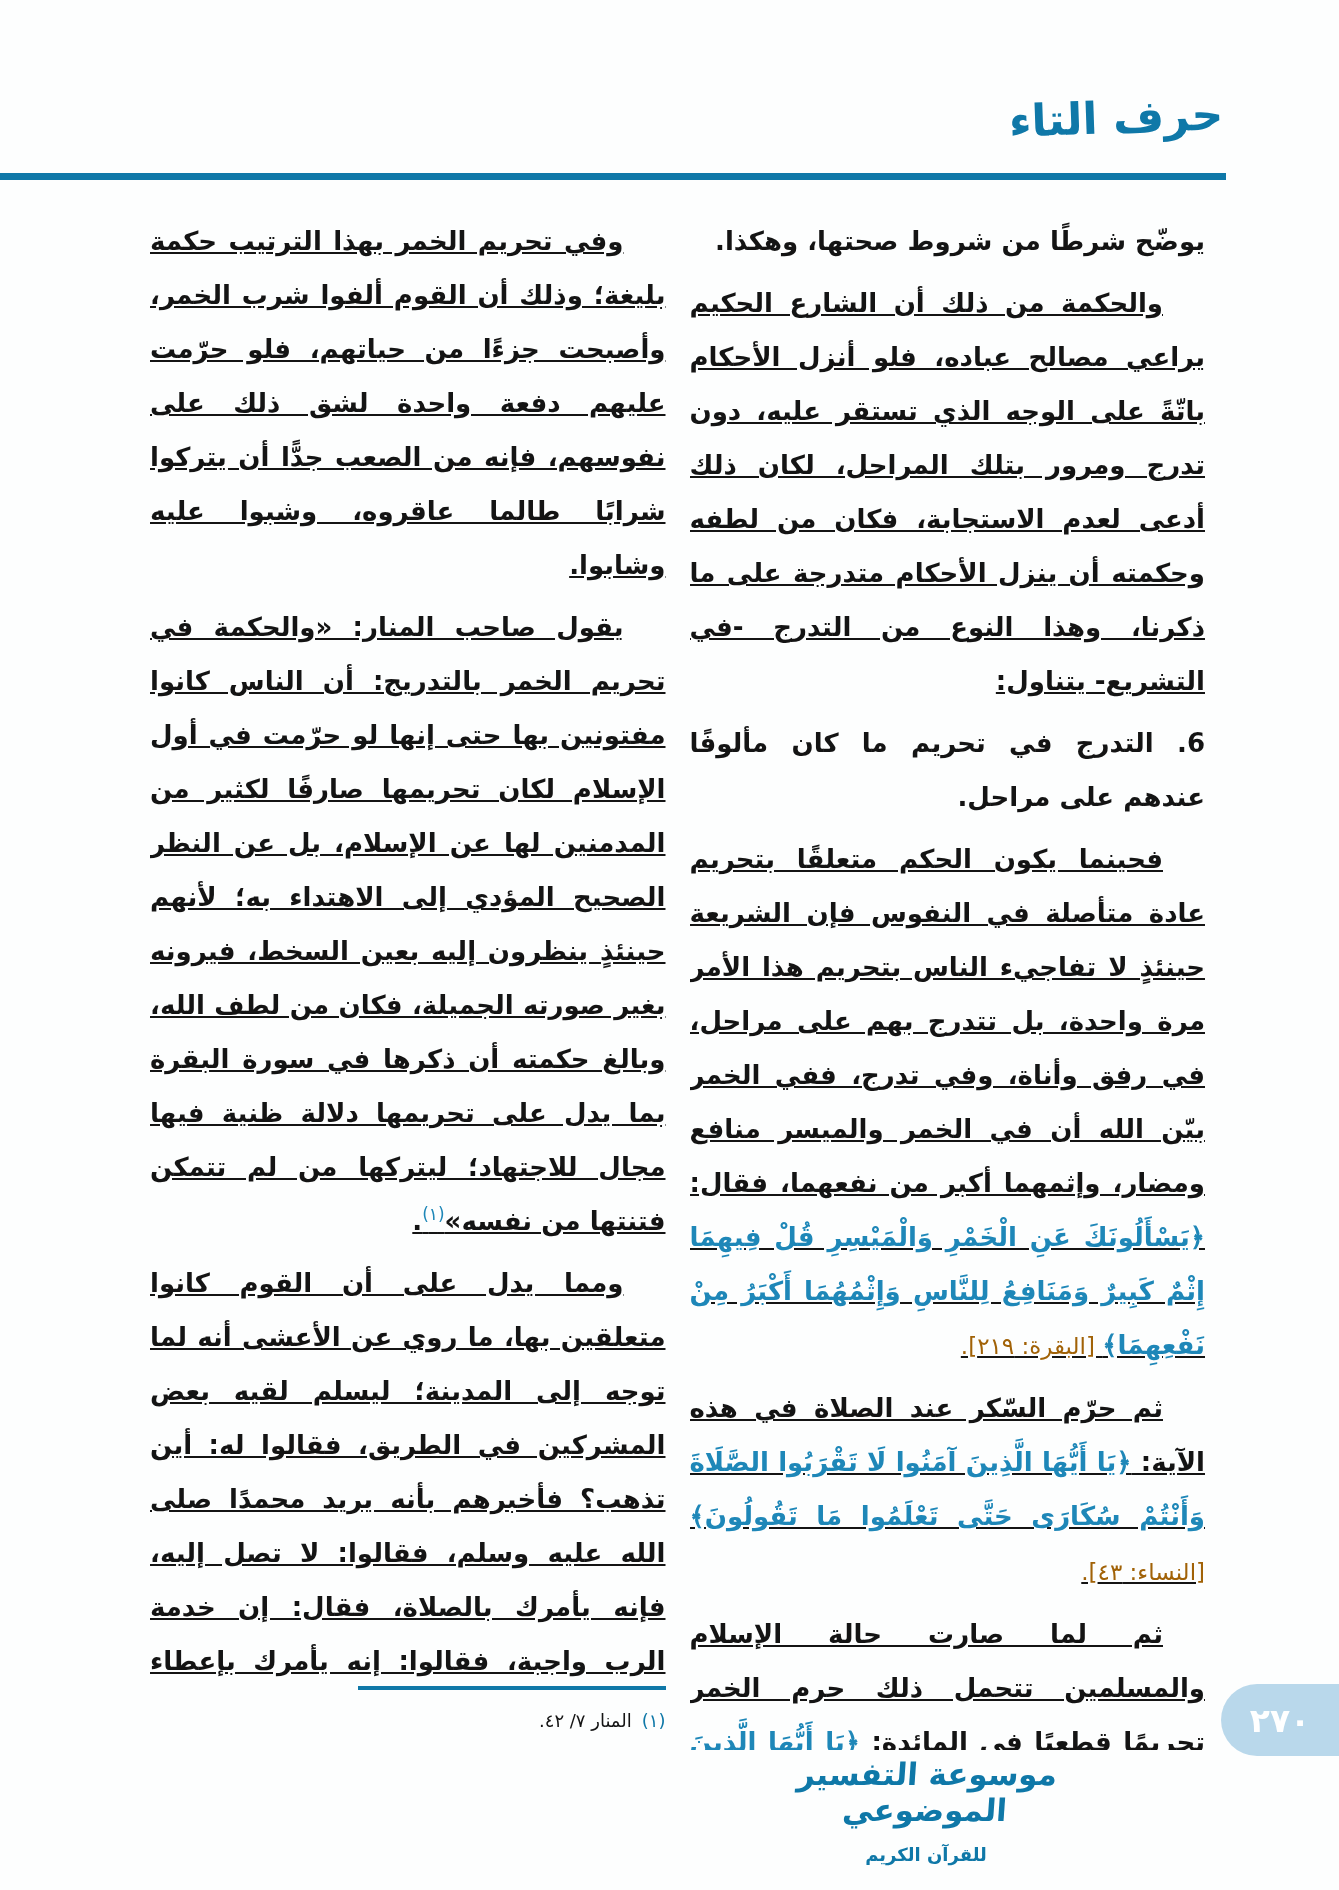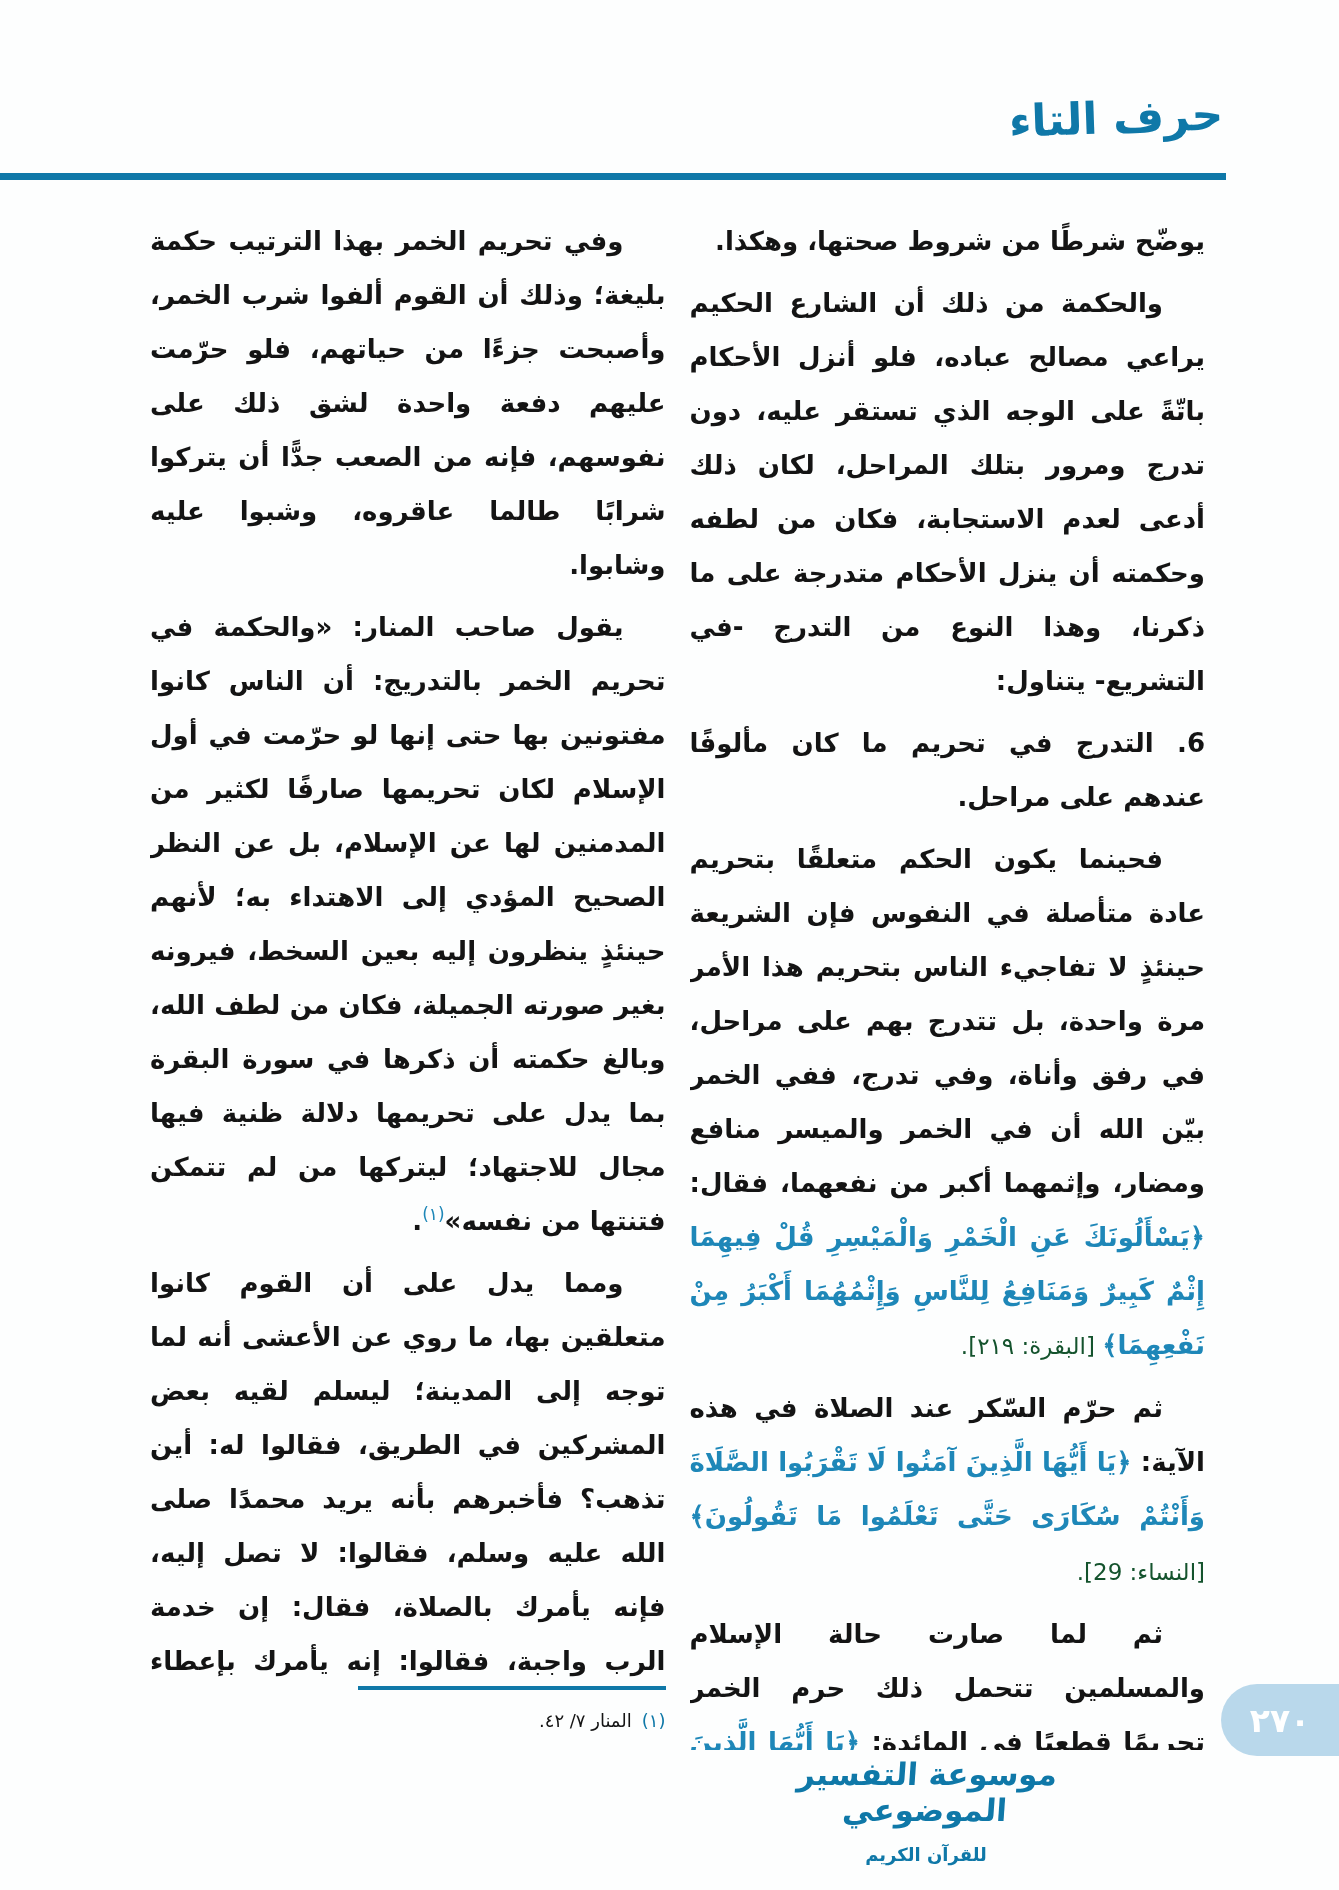--- a/index.html
+++ b/index.html
@@ -59,24 +59,24 @@
     text-align:justify;
   }
   .col-right{height:1536px;overflow:hidden;}
   .col-left{
     height:1526px;
     display:flex;
     flex-direction:column;
   }
   .col-body{overflow:hidden;min-height:0;}
   .col p{margin:0 0 8px 0;}
-  .col p.indent{text-indent:42px;}
+  .col p.indent{text-indent:42px;text-decoration:underline;}
   .col p.heading{font-weight:bold;}
   .quran{color:var(--quran);}
-  .ref{font-weight:normal;font-size:23px;color:#14532d;}
+  .ref{font-weight:normal;font-size:23px;color:#a16207;}
   .fn-sup{
     color:var(--quran);
     font-size:17px;
     vertical-align:super;
     line-height:0;
     font-weight:normal;
   }
   
   .fn-block{margin-top:auto;}
   .fn-rule{
@@ -138,21 +138,21 @@
   <div class="header-rule"></div>
 
   <div class="columns">
 
     <div class="col col-right">
       <div class="col-body">
           <p class="para"><span>يوضّح شرطًا من شروط صحتها، وهكذا.</span></p>
           <p class="para indent"><span>والحكمة من ذلك أن الشارع الحكيم يراعي مصالح عباده، فلو أنزل الأحكام باتّةً على الوجه الذي تستقر عليه، دون تدرج ومرور بتلك المراحل، لكان ذلك أدعى لعدم الاستجابة، فكان من لطفه وحكمته أن ينزل الأحكام متدرجة على ما ذكرنا، وهذا النوع من التدرج -في التشريع- يتناول:</span></p>
           <p class="heading"><span>6. التدرج في تحريم ما كان مألوفًا عندهم على مراحل.</span></p>
           <p class="para indent"><span>فحينما يكون الحكم متعلقًا بتحريم عادة متأصلة في النفوس فإن الشريعة حينئذٍ لا تفاجيء الناس بتحريم هذا الأمر مرة واحدة، بل تتدرج بهم على مراحل، في رفق وأناة، وفي تدرج، ففي الخمر بيّن الله أن في الخمر والميسر منافع ومضار، وإثمهما أكبر من نفعهما، فقال: </span><span class="quran">﴿يَسْأَلُونَكَ عَنِ الْخَمْرِ وَالْمَيْسِرِ قُلْ فِيهِمَا إِثْمٌ كَبِيرٌ وَمَنَافِعُ لِلنَّاسِ وَإِثْمُهُمَا أَكْبَرُ مِنْ نَفْعِهِمَا﴾</span><span class="ref"> [البقرة: ٢١٩].</span></p>
-          <p class="para indent"><span>ثم حرّم السّكر عند الصلاة في هذه الآية: </span><span class="quran">﴿يَا أَيُّهَا الَّذِينَ آمَنُوا لَا تَقْرَبُوا الصَّلَاةَ وَأَنْتُمْ سُكَارَى حَتَّى تَعْلَمُوا مَا تَقُولُونَ﴾</span><span class="ref"> [النساء: 29].</span></p>
+          <p class="para indent"><span>ثم حرّم السّكر عند الصلاة في هذه الآية: </span><span class="quran">﴿يَا أَيُّهَا الَّذِينَ آمَنُوا لَا تَقْرَبُوا الصَّلَاةَ وَأَنْتُمْ سُكَارَى حَتَّى تَعْلَمُوا مَا تَقُولُونَ﴾</span><span class="ref"> [النساء: ٤٣].</span></p>
           <p class="para indent"><span>ثم لما صارت حالة الإسلام والمسلمين تتحمل ذلك حرم الخمر تحريمًا قطعيًا في المائدة: </span><span class="quran">﴿يَا أَيُّهَا الَّذِينَ آمَنُوا إِنَّمَا الْخَمْرُ وَالْمَيْسِرُ وَالْأَنْصَابُ وَالْأَزْلَامُ رِجْسٌ مِنْ عَمَلِ الشَّيْطَانِ فَاجْتَنِبُوهُ لَعَلَّكُمْ تُفْلِحُونَ﴾</span></p>
         </div>
     </div>
 
     <div class="col col-left">
       <div class="col-body">
           <p class="para indent"><span>وفي تحريم الخمر بهذا الترتيب حكمة بليغة؛ وذلك أن القوم ألفوا شرب الخمر، وأصبحت جزءًا من حياتهم، فلو حرّمت عليهم دفعة واحدة لشق ذلك على نفوسهم، فإنه من الصعب جدًّا أن يتركوا شرابًا طالما عاقروه، وشبوا عليه وشابوا.</span></p>
           <p class="para indent"><span>يقول صاحب المنار: «والحكمة في تحريم الخمر بالتدريج: أن الناس كانوا مفتونين بها حتى إنها لو حرّمت في أول الإسلام لكان تحريمها صارفًا لكثير من المدمنين لها عن الإسلام، بل عن النظر الصحيح المؤدي إلى الاهتداء به؛ لأنهم حينئذٍ ينظرون إليه بعين السخط، فيرونه بغير صورته الجميلة، فكان من لطف الله، وبالغ حكمته أن ذكرها في سورة البقرة بما يدل على تحريمها دلالة ظنية فيها مجال للاجتهاد؛ ليتركها من لم تتمكن فتنتها من نفسه»</span><span class="fn-sup">(١)</span><span>.</span></p>
           <p class="para indent"><span>ومما يدل على أن القوم كانوا متعلقين بها، ما روي عن الأعشى أنه لما توجه إلى المدينة؛ ليسلم لقيه بعض المشركين في الطريق، فقالوا له: أين تذهب؟ فأخبرهم بأنه يريد محمدًا صلى الله عليه وسلم، فقالوا: لا تصل إليه، فإنه يأمرك بالصلاة، فقال: إن خدمة الرب واجبة، فقالوا: إنه يأمرك بإعطاء المال إلى الفقراء، فقال: اصطناع المعروف</span></p>
         </div>

